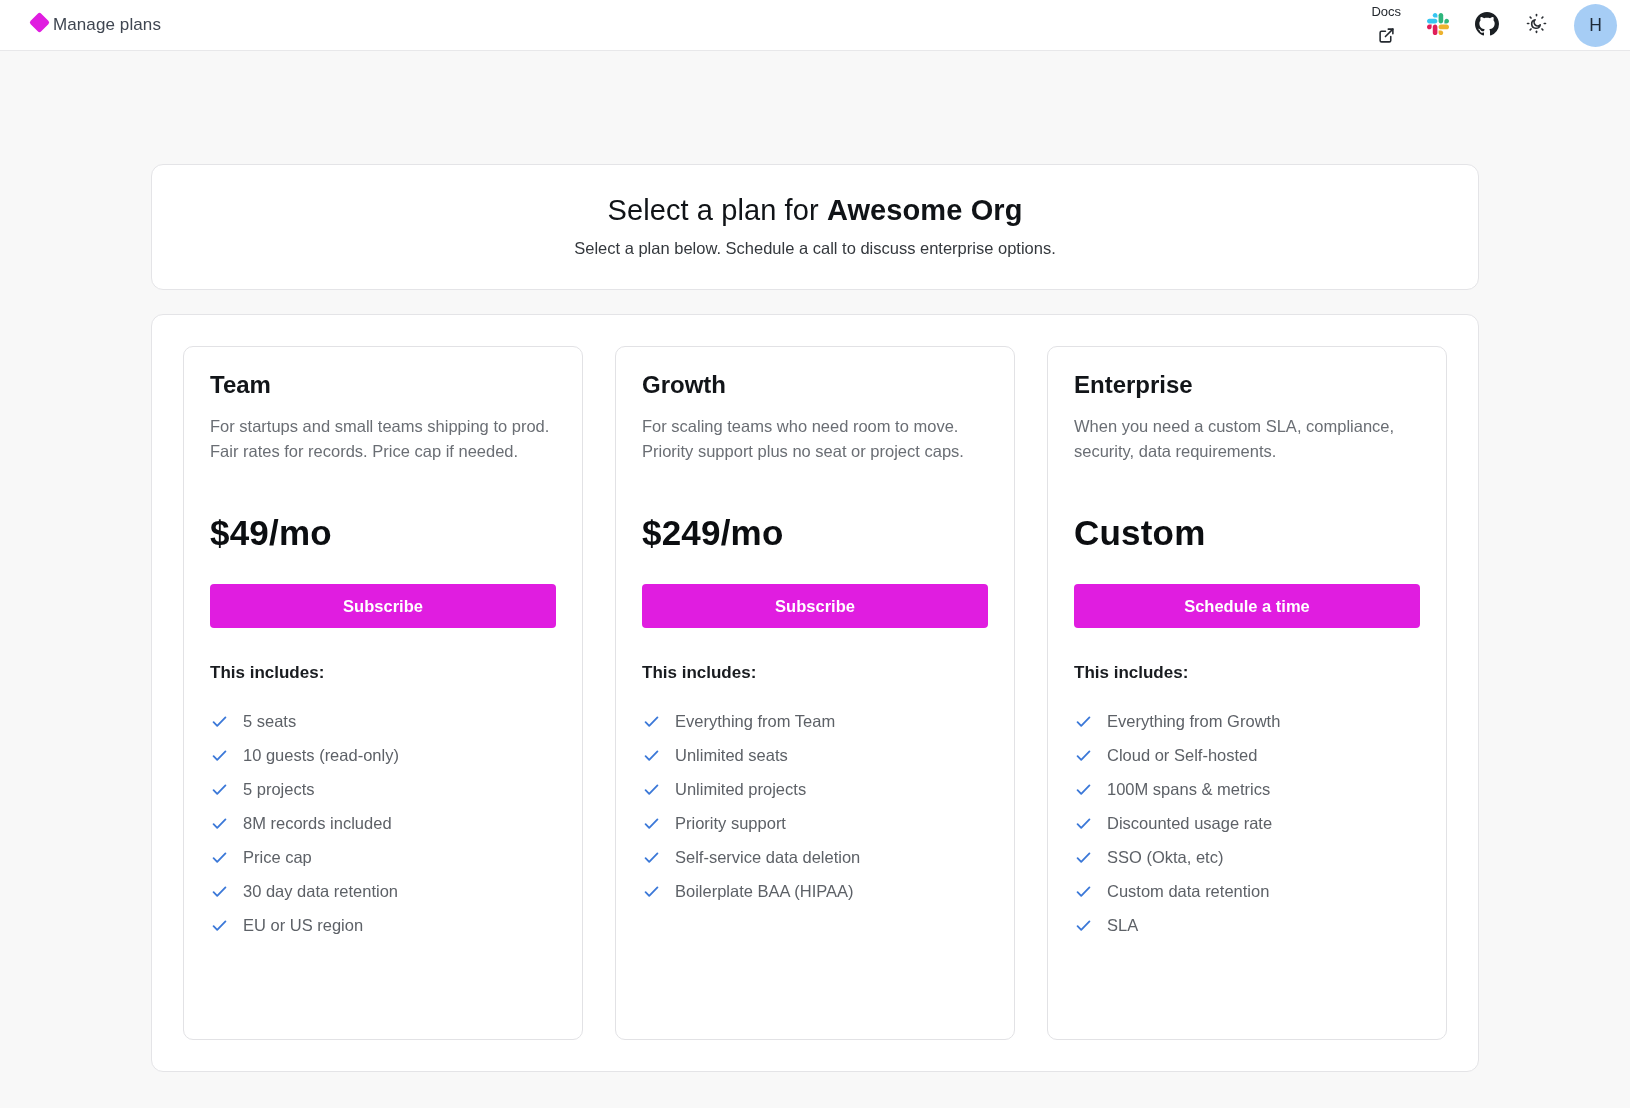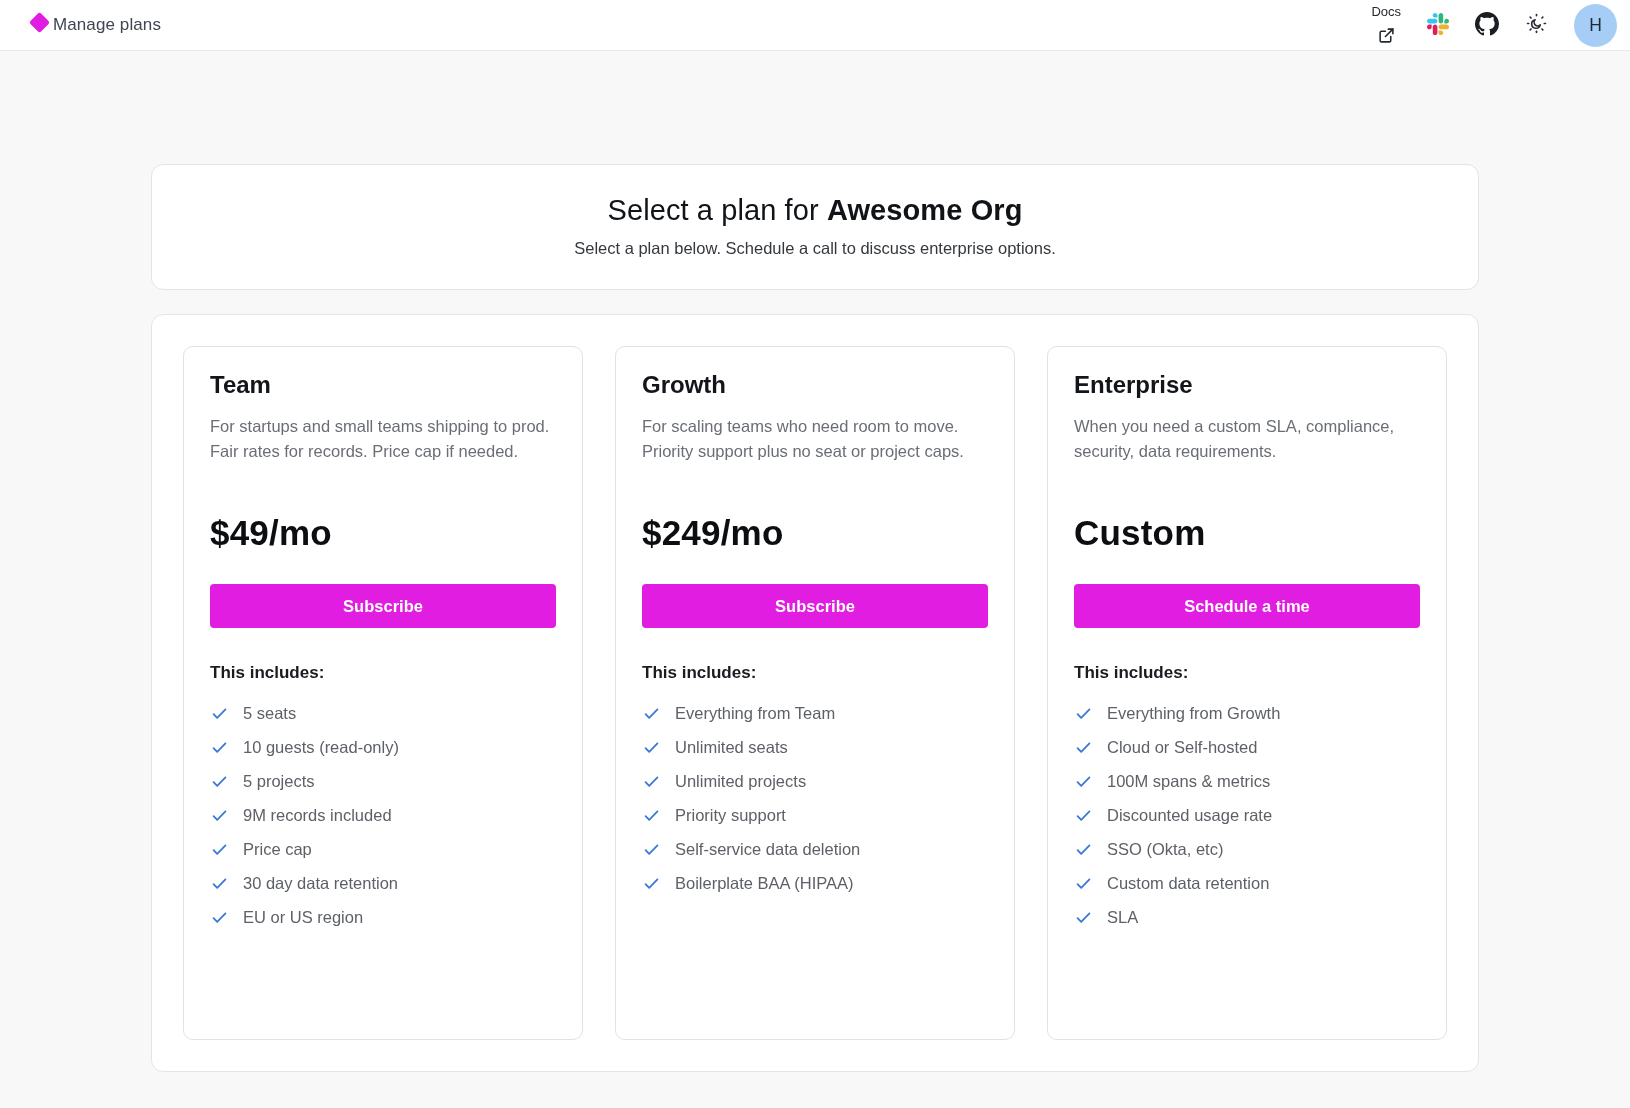--- a/index.html
+++ b/index.html
@@ -47,21 +47,21 @@
   }
   .plan-name{font-size:24px;font-weight:600;color:#121519;}
   .plan-desc{margin-top:15px;font-size:16.5px;line-height:25px;color:#6a6e74;min-height:76px;}
   .plan-price{margin-top:23px;font-size:35px;font-weight:700;color:#0c0e11;letter-spacing:.2px;}
   .plan-cta{
     margin-top:31px;width:100%;height:44px;border:none;border-radius:4px;
     background:var(--accent);color:#ffffff;font-size:16.5px;font-family:inherit;
     cursor:pointer;font-weight:700;
   }
   .includes{margin-top:35px;font-size:17px;font-weight:600;color:#191c20;}
-  .features{list-style:none;margin-top:13px;}
+  .features{list-style:none;margin-top:21px;}
   .feature{display:flex;align-items:center;gap:14px;padding:7.5px 0;font-size:16.5px;color:#5d6167;}
   .check{color:var(--check);display:flex;align-items:center;}
   .check svg{display:block;}
 </style>
 </head>
 <body>
 
 <header class="navbar">
   <div class="nav-left">
     <span class="logo-diamond"></span>
@@ -156,21 +156,21 @@
               </svg>
             </span>
             <span class="feature-text">5 projects</span>
           </li>
           <li class="feature">
             <span class="check">
               <svg width="19" height="19" viewBox="0 0 24 24" fill="none" stroke="currentColor" stroke-width="2.3" stroke-linecap="round" stroke-linejoin="round">
                 <path d="M4.5 12.8l4.6 4.6L19.5 6.9"></path>
               </svg>
             </span>
-            <span class="feature-text">9M records included</span>
+            <span class="feature-text">8M records included</span>
           </li>
           <li class="feature">
             <span class="check">
               <svg width="19" height="19" viewBox="0 0 24 24" fill="none" stroke="currentColor" stroke-width="2.3" stroke-linecap="round" stroke-linejoin="round">
                 <path d="M4.5 12.8l4.6 4.6L19.5 6.9"></path>
               </svg>
             </span>
             <span class="feature-text">Price cap</span>
           </li>
           <li class="feature">

